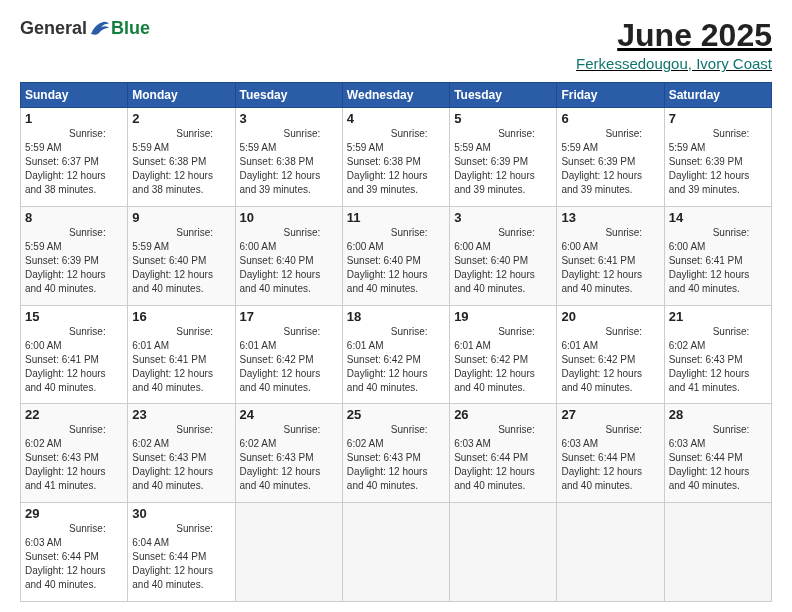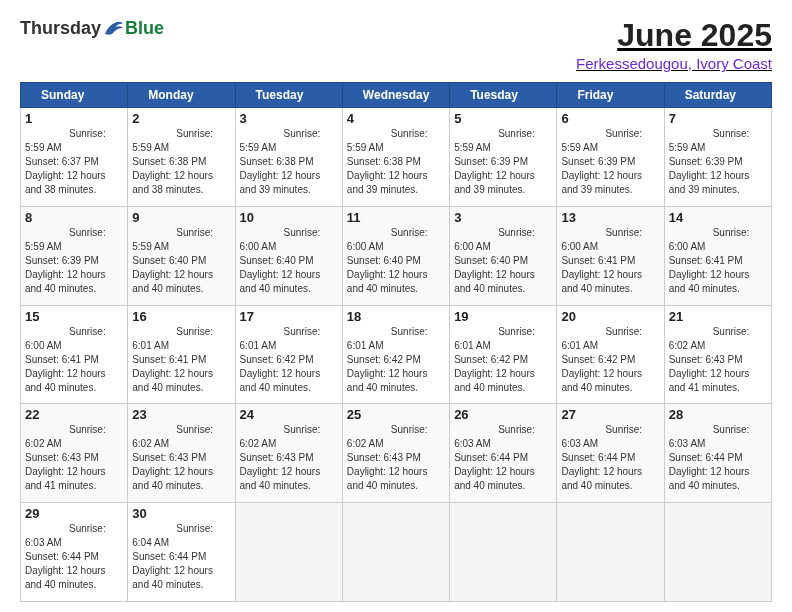--- a/index.html
+++ b/index.html
@@ -53,36 +53,36 @@
       text-decoration: underline;
     }
     .main-title {
       font-size: 32px;
       font-weight: bold;
       color: #222;
       line-height: 1.1;
     }
     .subtitle {
       font-size: 15px;
-      color: #6d28d9;
+      color: #0f766e;
       margin-top: 2px;
     }
     .calendar {
       flex: 1;
       border: 1px solid #ccc;
       border-collapse: collapse;
       width: 100%;
       table-layout: fixed;
     }
     .calendar th {
       background-color: #2a5ca8;
       color: #fff;
       font-size: 12px;
       font-weight: bold;
-      padding: 5px 20px;
+      padding: 5px 4px;
       border: 1px solid #1e4a8a;
       text-align: left;
     }
     .calendar td {
       border: 1px solid #ccc;
       vertical-align: top;
       padding: 3px 4px;
       font-size: 9.5px;
       color: #333;
       height: 88px;
@@ -112,21 +112,21 @@
       border-collapse: collapse;
     }
   </style>
 </head>
 <body>
 
 <div class="page">
   <div class="header">
     <div class="logo">
       <div class="logo-text">
-        <span class="logo-general">Thursday</span>
+        <span class="logo-general">General</span>
         <svg class="logo-bird" viewBox="0 0 22 18" xmlns="http://www.w3.org/2000/svg">
           <path d="M2 14 Q6 4 14 2 Q18 1 20 4 Q16 3 12 7 Q18 5 20 8 Q14 8 10 13 Q8 16 2 14Z" fill="#2a5ca8"></path>
         </svg>
         <span class="logo-blue">Blue</span>
       </div>
     </div>
     <div class="title-block">
       <div class="main-title">June 2025</div>
       <div class="subtitle">Ferkessedougou, Ivory Coast</div>
     </div>

